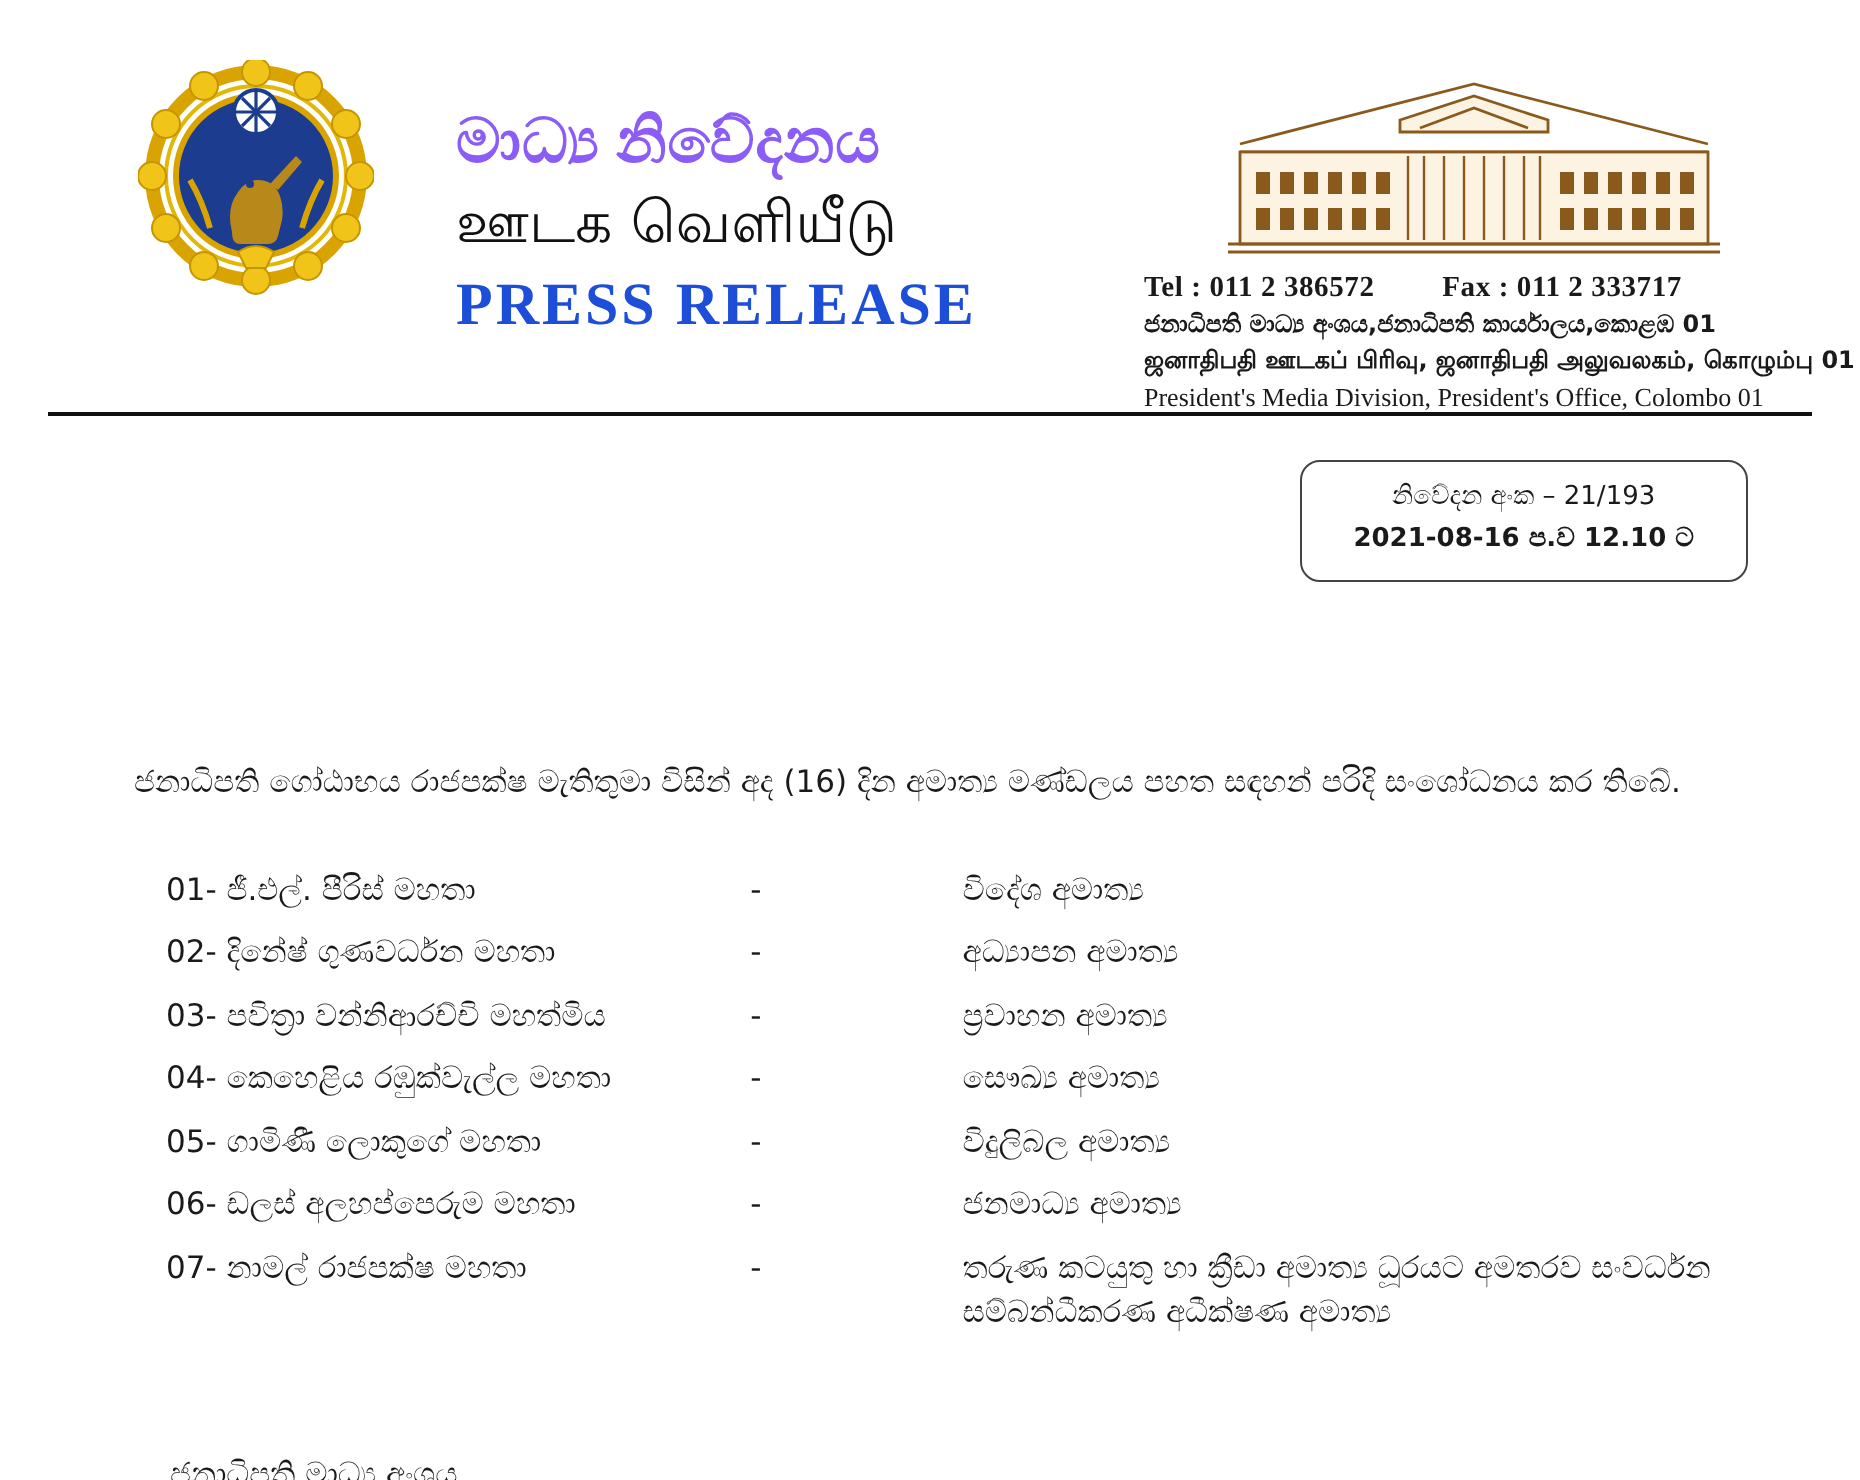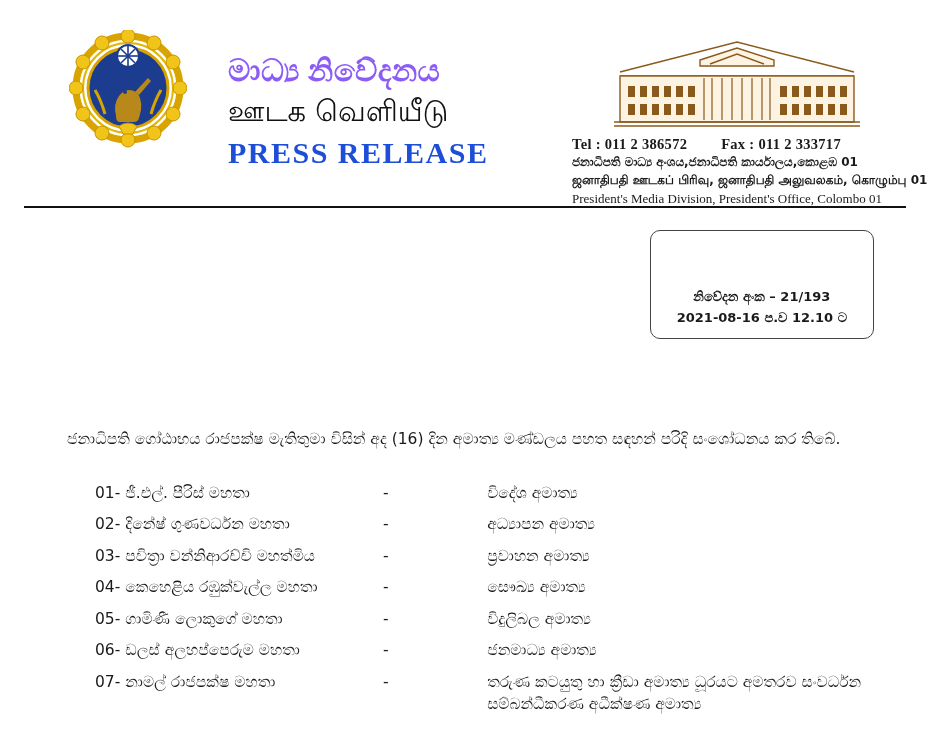--- a/index.html
+++ b/index.html
@@ -115,43 +115,42 @@
   .refbox {
     border: 1px solid #444;
     border-radius: 10px;
     padding: 8px 26px 9px 26px;
     text-align: center;
     line-height: 1.6;
   }
   .refbox .l1 {
     font-family: "DejaVu Sans", sans-serif;
     font-size: 13px;
-    font-weight: bold;
-    margin-top: 48px;
+    font-weight: normal;
   }
   .refbox .l2 {
     font-family: "DejaVu Sans", sans-serif;
     font-size: 13px;
     font-weight: bold;
   }
 
   
   .body {
     padding: 72px 60px 0 67px;
   }
   .intro {
     font-family: "DejaVu Sans", sans-serif;
     font-size: 15.5px;
     line-height: 1.75;
     text-align: justify;
     max-width: 790px;
   }
   table.appointments {
     margin-top: 24px;
-    margin-left: 28px;
+    margin-left: 16px;
     border-collapse: collapse;
   }
   table.appointments td {
     font-family: "DejaVu Sans", sans-serif;
     font-size: 15.5px;
     vertical-align: top;
     padding: 4.5px 0;
     line-height: 1.45;
   }
   td.c-name { width: 300px; padding-right: 10px; }

